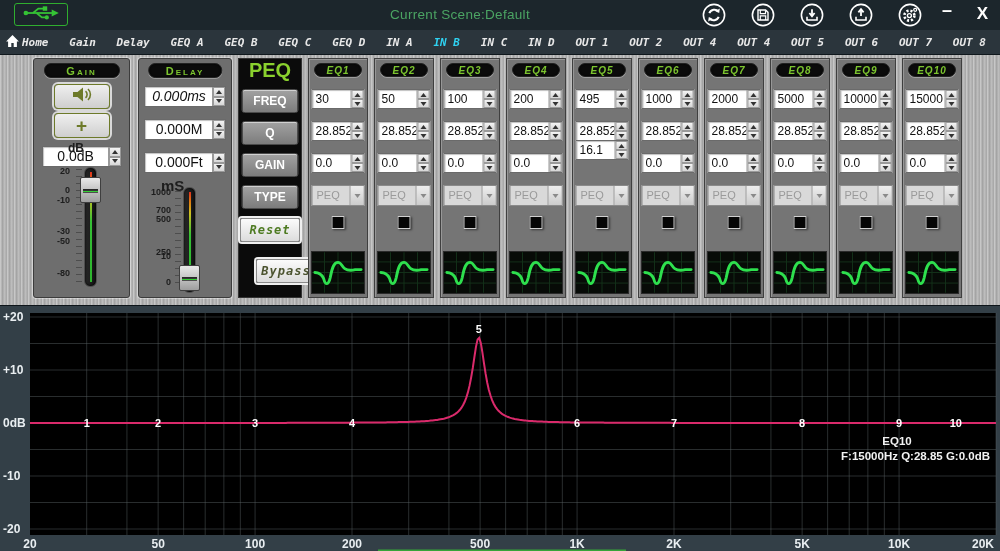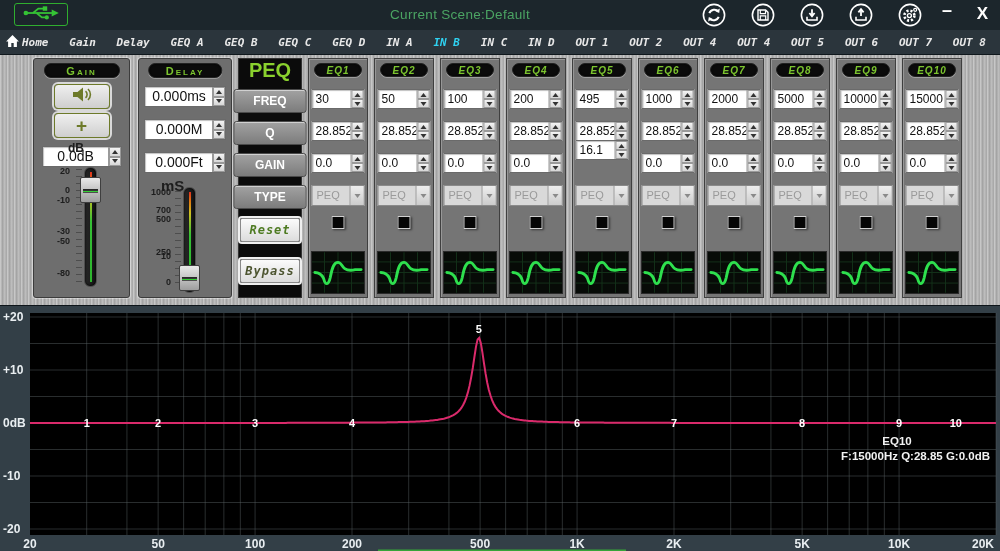--- a/index.html
+++ b/index.html
@@ -68,31 +68,31 @@
     border:1px solid #3f3f3f;border-radius:2px;cursor:grab;}
   .handle::after{content:"";position:absolute;left:2px;right:2px;top:11px;height:4px;
     background:linear-gradient(#222,#555);}
   .handle::before{content:"";position:absolute;left:2px;right:2px;top:12.5px;height:1.5px;background:#35d035;z-index:1;}
 
   
   .peq-col{position:absolute;left:238px;top:3px;width:64px;height:240px;background:#0b0b0b;
     border:1px solid #333;}
   .peq-title{position:absolute;top:0px;width:100%;text-align:center;color:#8ad12e;
     font-weight:bold;font-size:20px;}
-  .row-btn{position:absolute;left:50%;transform:translateX(-50%);width:73px;height:24px;
+  .row-btn{position:absolute;left:50%;transform:translateX(-50%);width:57px;height:24px;
     background:linear-gradient(#a2a2a2,#7c7c7c);border:1px solid #4a4a4a;border-radius:3px;
     box-shadow:inset 0 1px 0 rgba(255,255,255,.5);color:#fff;font-weight:bold;font-size:12px;
     display:flex;align-items:center;justify-content:center;cursor:pointer;}
   .wht-btn{position:absolute;left:50%;transform:translateX(-50%);width:60px;height:24px;
     background:linear-gradient(#fbfbfb,#dcdcdc);border:1px solid #8a8a8a;border-radius:2px;
     box-shadow:0 0 0 2px #efefef;display:flex;align-items:center;justify-content:center;
     font-family:"DejaVu Sans Mono",monospace;font-style:italic;font-weight:bold;font-size:12px;
     letter-spacing:1px;cursor:pointer;}
   .reset-btn{color:#4e7b22;}
-  .bypass-btn{color:#4c5430;}
+  .bypass-btn{color:#4c5430;margin-left:16px;}
 
   
   .eq-cols{position:absolute;left:308px;top:3px;height:240px;display:flex;gap:6px;}
   .eq-col{position:relative;width:60px;height:240px;background:#757575;border:1px solid #3f3f3f;
     box-shadow:inset 1px 1px 0 rgba(255,255,255,.25);}
   .eq-pill{position:absolute;left:50%;transform:translateX(-50%);top:4px;width:48px;height:14px;
     font-size:10px;line-height:13px;letter-spacing:1px;font-style:italic;}
   .eq-spin{position:absolute;left:50%;transform:translateX(-50%);width:53px;height:20px;}
   .dd{position:absolute;left:50%;transform:translateX(-50%);width:53px;height:21px;top:126px;
     background:#d9d9d9;border:1px solid #8a8a8a;display:flex;cursor:default;}
@@ -281,21 +281,21 @@
         <div id="gain-scale"></div>
       <div class="ticks" style="left:42px;top:110px;height:116px;"></div>
       <div class="track" style="left:50px;top:108px;height:120px;">
         <div class="meter"></div>
       </div>
       <div class="handle" style="left:46px;top:118px;"></div>
     </div>
 
     <div class="panel" style="left:138px;top:3px;width:94px;height:240px;">
       <div class="pill hdr-pill">Delay</div>
-      <div class="spin spin-big" style="position:absolute;left:50%;transform:translateX(-50%);top:27px;width:82px;height:21px;">
+      <div class="spin spin-big" style="position:absolute;left:50%;transform:translateX(-50%);top:27px;width:82px;height:21px;font-style:italic;">
         <span class="spin-val">0.000ms</span>
         <span class="spin-arrows">
             <span class="arr">
               <span class="tri-up"></span>
             </span>
             <span class="arr">
               <span class="tri-dn"></span>
             </span>
           </span>
       </div>

